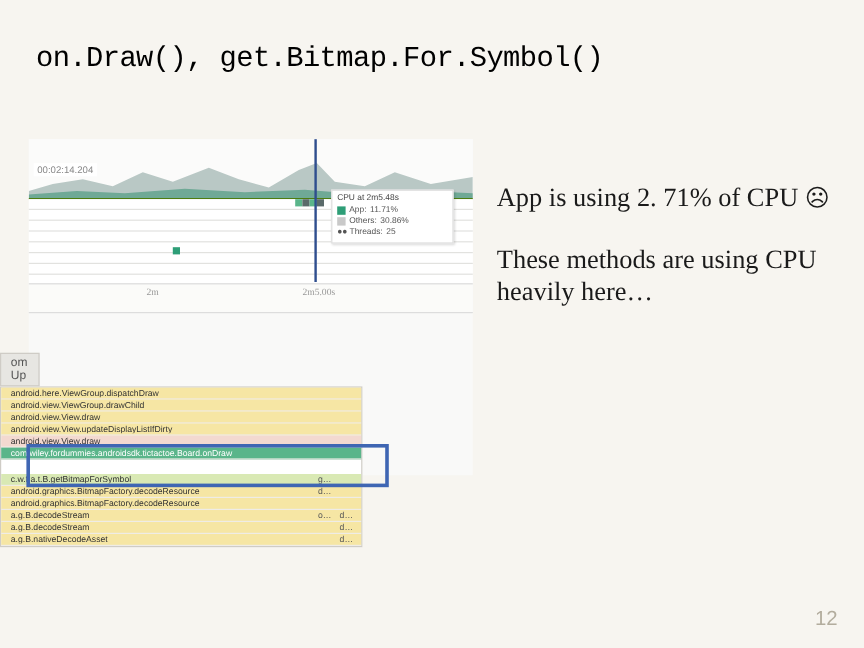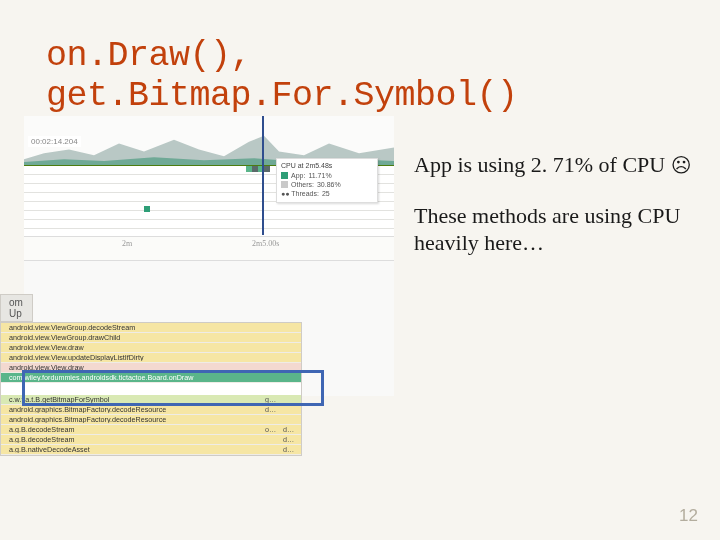--- a/index.html
+++ b/index.html
@@ -6,24 +6,24 @@
   body {
     width: 720px;
     height: 540px;
     background: #f7f5f0;
     font-family: Georgia, 'Times New Roman', serif;
     position: relative;
     overflow: hidden;
   }
   .title {
     font-family: 'Courier New', Consolas, monospace;
-    font-size: 35px;
+    font-size: 24px;
     font-weight: normal;
-    color: #c2410c;
-    padding: 36px 0 0 46px;
+    color: #000000;
+    padding: 36px 0 0 30px;
     letter-spacing: -0.5px;
   }
   .commentary {
     position: absolute;
     left: 414px;
     top: 152px;
     width: 310px;
     color: #1a1a1a;
   }
   .commentary p {
@@ -273,21 +273,21 @@
   <div class="time-axis">
     <span class="ax-1">2m</span>
     <span class="ax-2">2m5.00s</span>
   </div>
 </div>
 
 <div class="bottomup">
   <div class="bottomup-tab">om Up</div>
   <div class="table" id="methods-table">
       <div class="table-row row-yel">
-        <div class="c1">android.view.ViewGroup.decodeStream</div>
+        <div class="c1">android.here.ViewGroup.dispatchDraw</div>
         <div class="c2"></div>
         <div class="c3"></div>
       </div>
       <div class="table-row row-yel">
         <div class="c1">android.view.ViewGroup.drawChild</div>
         <div class="c2"></div>
         <div class="c3"></div>
       </div>
       <div class="table-row row-yel">
         <div class="c1">android.view.View.draw</div>

